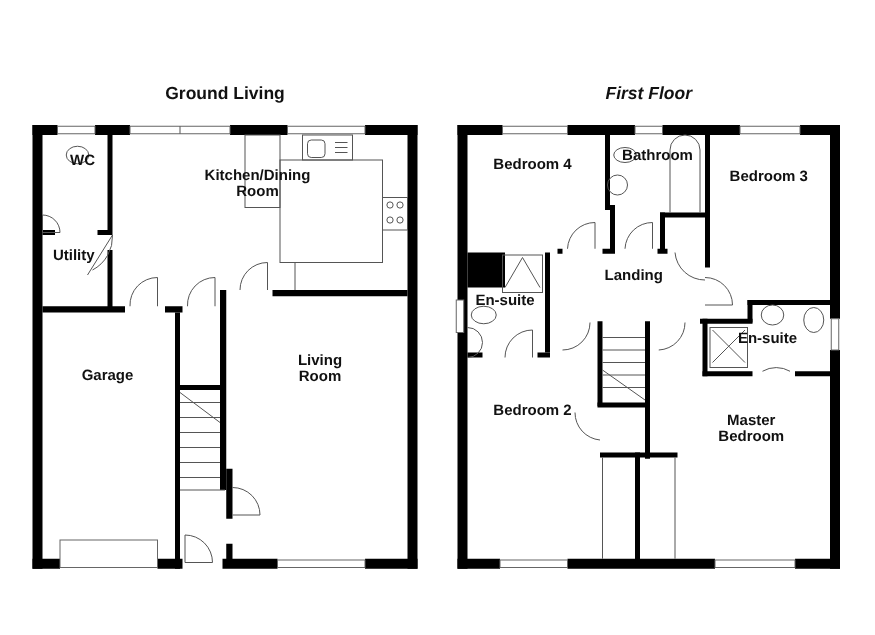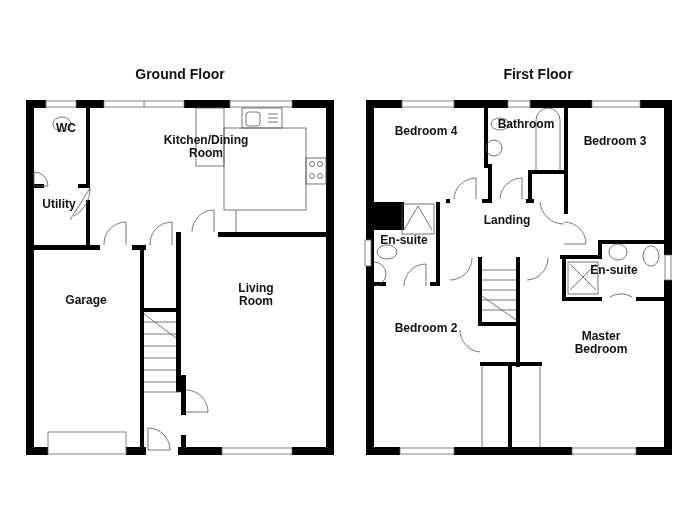--- a/index.html
+++ b/index.html
@@ -1,30 +1,30 @@
 <!DOCTYPE html>
 <html><head>
 <meta charset="utf-8">
 <style>
   html, body { margin: 0; padding: 0; background: #ffffff; }
   body { width: 700px; height: 508px; position: relative; overflow: hidden; font-family: "Liberation Sans", sans-serif; }
   .floor-title { position: absolute; top: 66px; font-weight: bold; font-size: 14px; color: #111; text-align: center; width: 200px; }
   #gf-title { left: 80px; }
-  #ff-title { left: 438px; }
+  #ff-title { left: 419px; font-style: italic; }
   svg { position: absolute; left: 0; top: 0; }
   .wall { fill: #000; }
   .thin { fill: none; stroke: #555; stroke-width: 0.8; }
   .win { fill: #fff; stroke: #666; stroke-width: 0.8; }
   .door { fill: none; stroke: #555; stroke-width: 0.8; }
   .lbl { font-family: "Liberation Sans", sans-serif; font-weight: bold; font-size: 12px; fill: #111; text-anchor: middle; }
 </style>
 </head>
 <body>
 
-<div class="floor-title" id="gf-title">Ground Floor</div>
+<div class="floor-title" id="gf-title">Ground Living</div>
 <div class="floor-title" id="ff-title">First Floor</div>
 
 <svg width="700" height="508" viewBox="0 0 700 508">
 
   <g>
 
     <rect class="wall" x="26" y="100" width="8" height="355"></rect>
     <rect class="wall" x="326" y="100" width="8" height="355"></rect>
     <rect class="wall" x="26" y="100" width="20" height="8"></rect>
     <rect class="wall" x="76" y="100" width="28" height="8"></rect>

